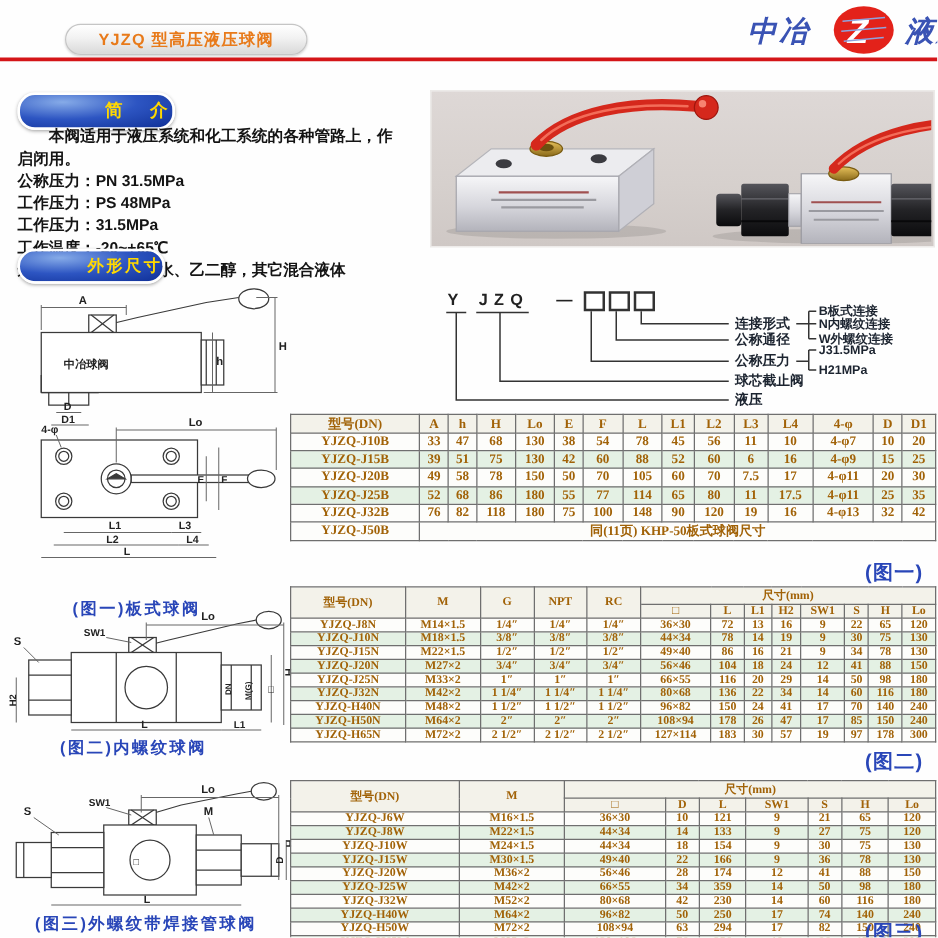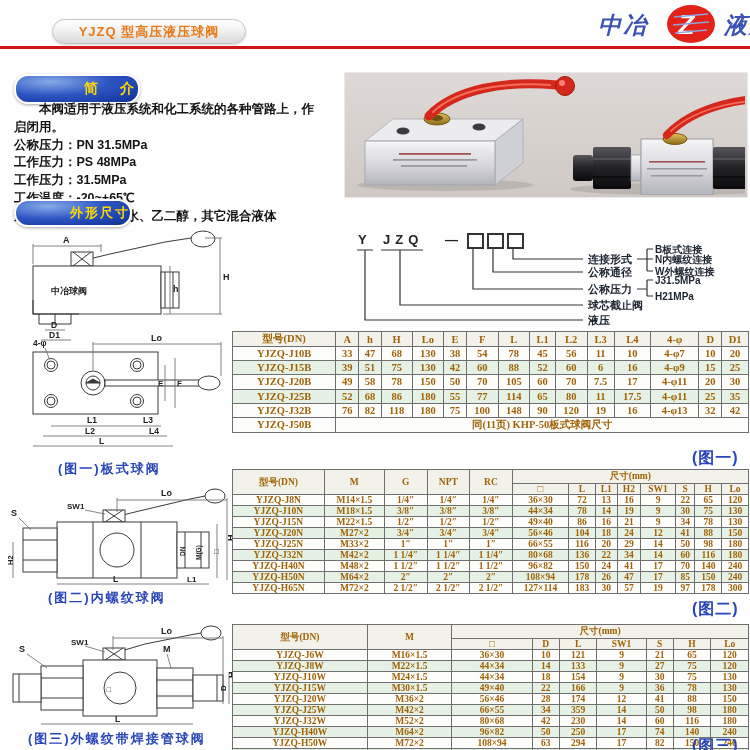--- a/index.html
+++ b/index.html
@@ -244,21 +244,21 @@
       <text x="136" y="111" font-size="9">Lo</text>
       <text x="143" y="156" font-size="8">E</text>
       <text x="162" y="156" font-size="8">F</text>
       <text x="72" y="193" font-size="8.5">L1</text>
       <text x="128" y="193" font-size="8.5">L3</text>
       <text x="70" y="204" font-size="8.5">L2</text>
       <text x="134" y="204" font-size="8.5">L4</text>
       <text x="84" y="214" font-size="8.5">L</text>
     </svg>
   </div>
-  <div class="fig-cap" style="left:58px;top:460px;">(图一)板式球阀</div>
+  <div class="fig-cap" style="left:58px;top:478px;">(图一)板式球阀</div>
 
   <div class="drawing" style="left:5px;top:482px;">
     <svg width="228" height="106" viewBox="0 0 228 106">
       <g stroke="#3a3a3a" stroke-width="1" fill="none">
         <polyline points="106,36 130,30 185,17 200,14"></polyline>
         <ellipse cx="210" cy="14" rx="10" ry="7" fill="#fff"></ellipse>
         <rect x="98" y="28" width="22" height="12" fill="#fff"></rect>
         <line x1="100" y1="28" x2="118" y2="40"></line>
           <line x1="118" y1="28" x2="100" y2="40"></line>
         <rect x="52" y="40" width="120" height="56" fill="#fff"></rect>

